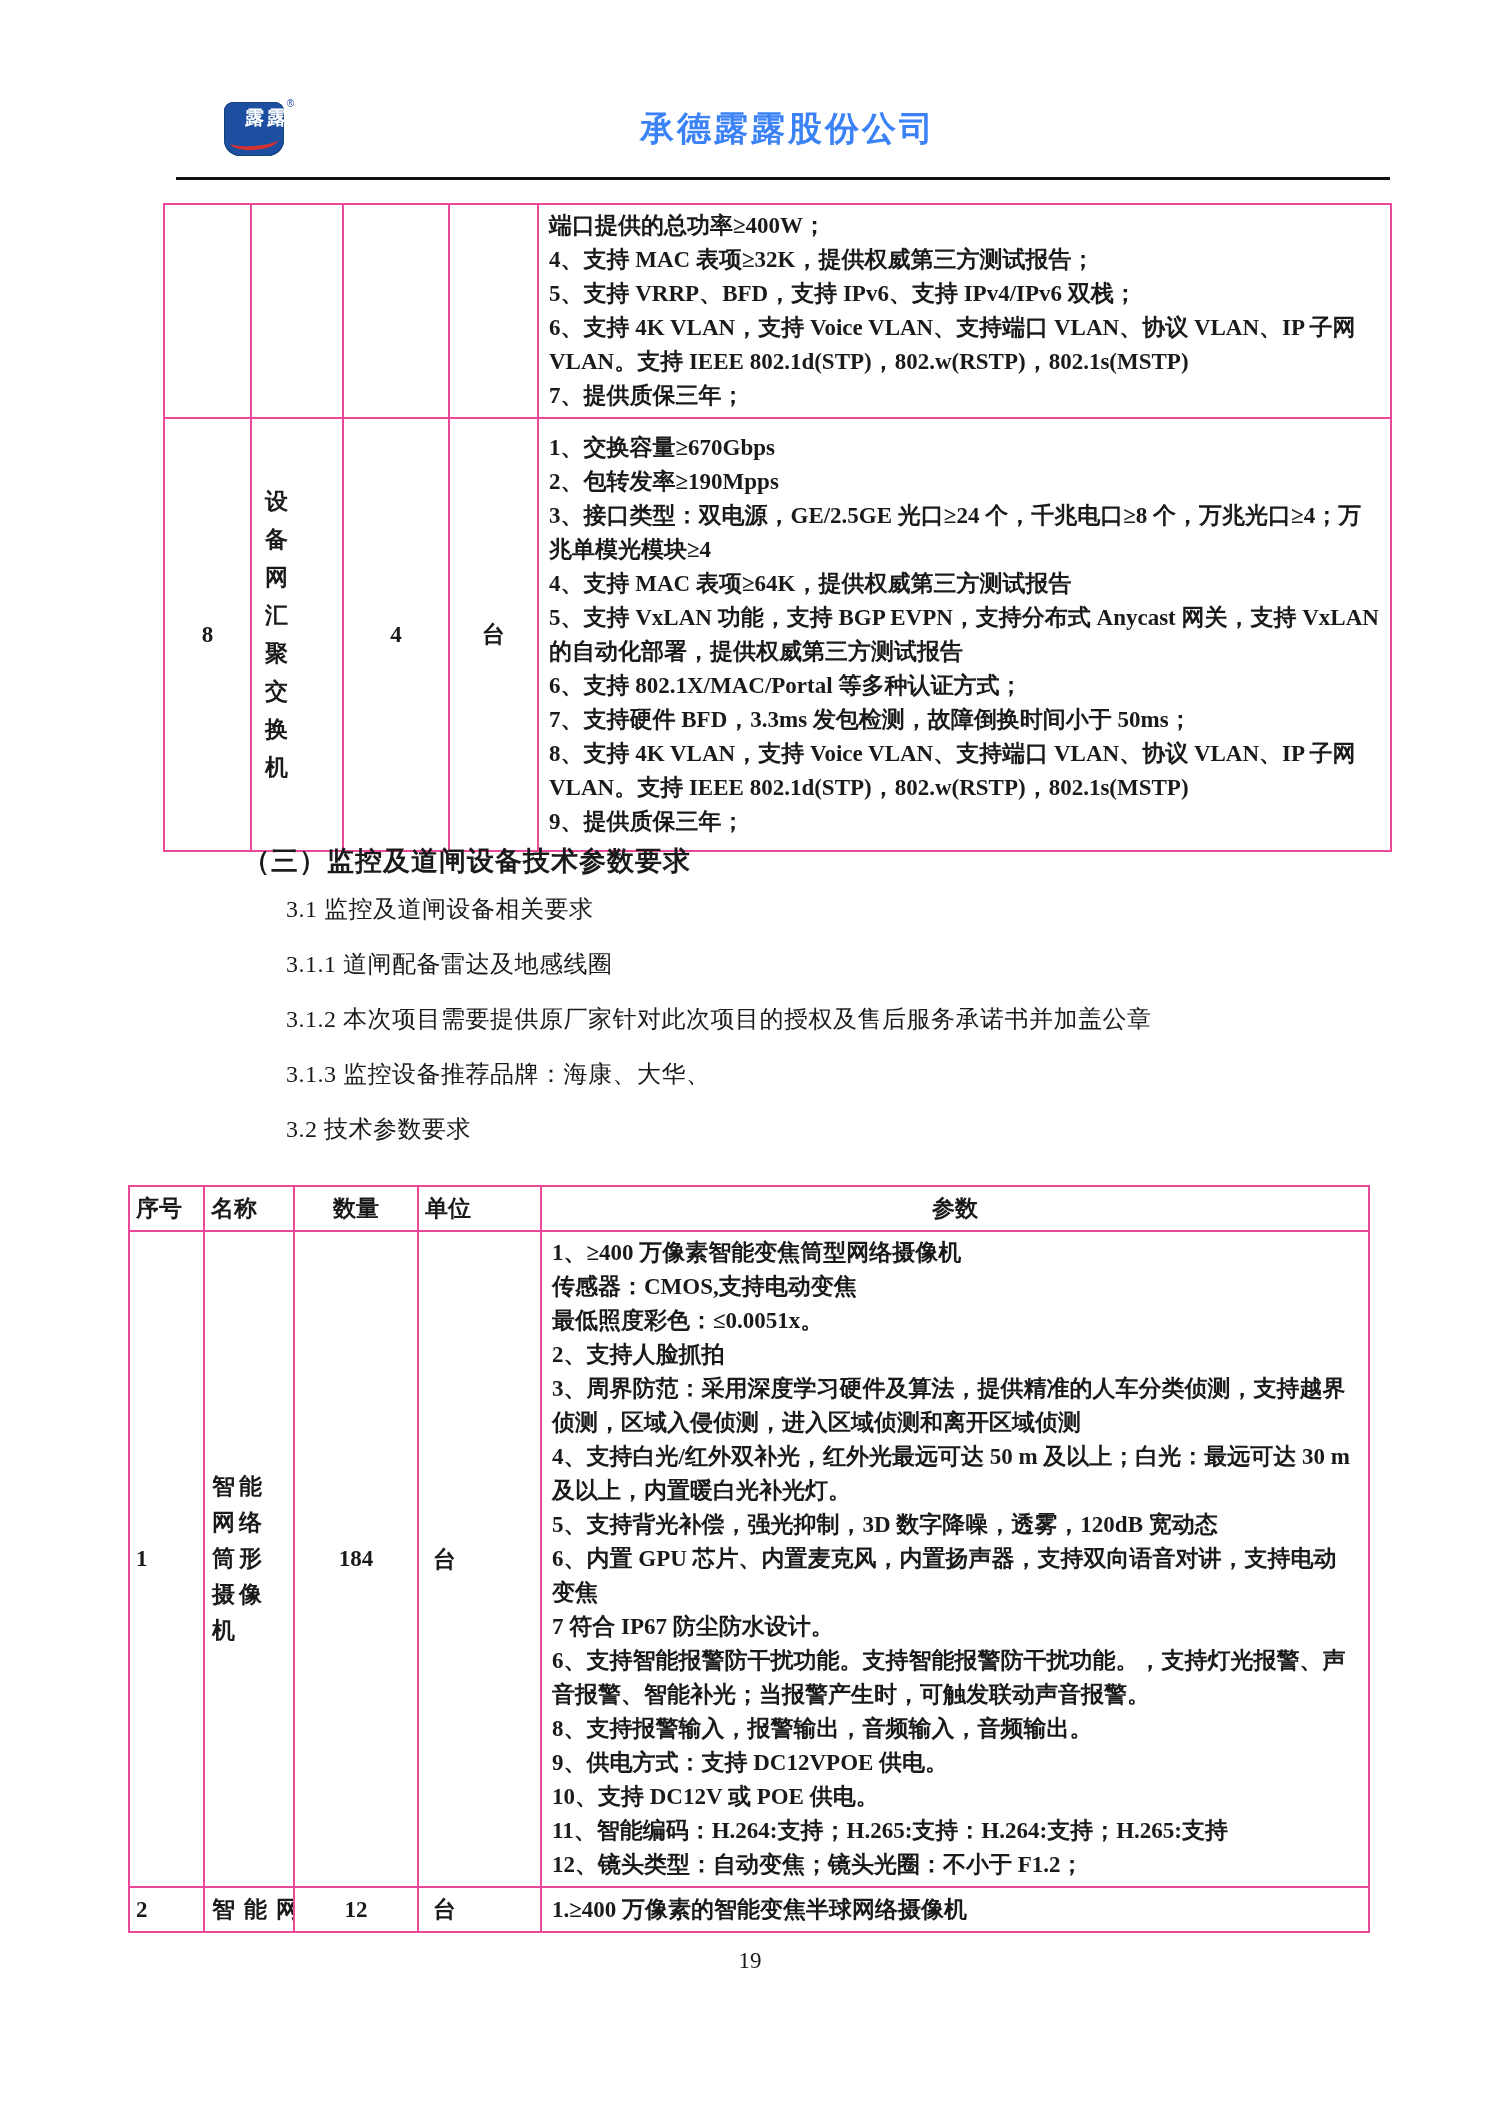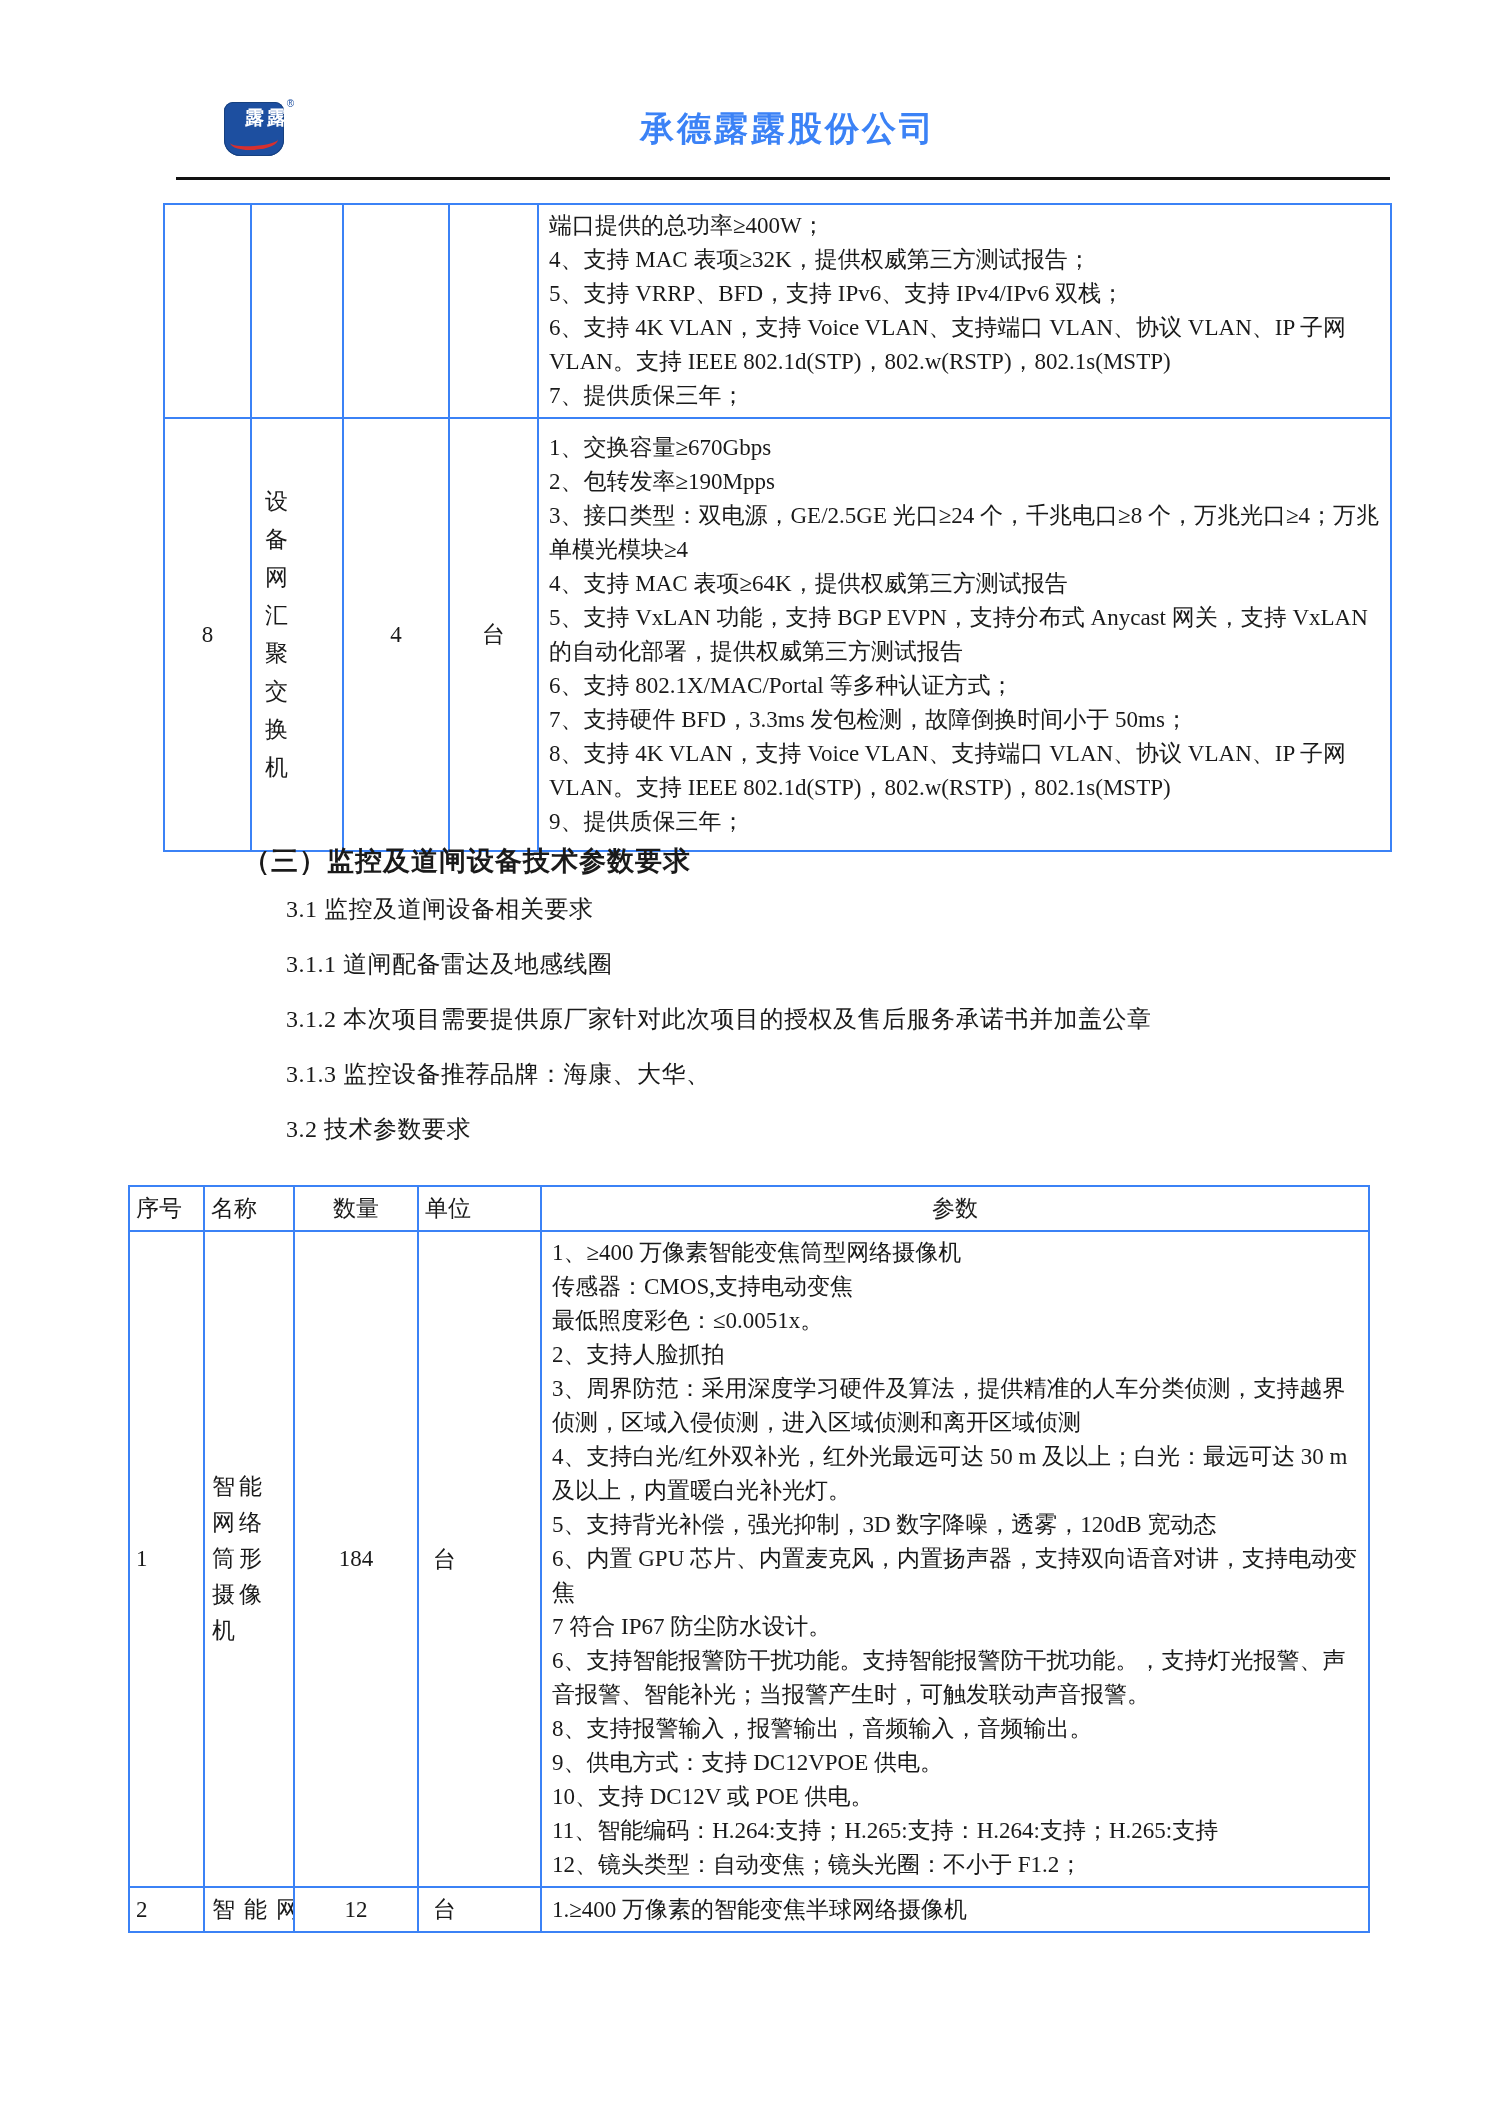--- a/index.html
+++ b/index.html
@@ -41,23 +41,23 @@
   .header-rule{
     position:absolute;left:176px;top:177px;width:1214px;height:3px;
     background:#111111;
   }
   
   table.spec{
     position:absolute;border-collapse:collapse;table-layout:fixed;
     font-size:23px;
   }
   table.spec td,table.spec th{
-    border:2px solid #3b82f6;
+    border:2px solid #ec4899;
     vertical-align:middle;
-    font-weight:normal;
+    font-weight:bold;
     overflow:hidden;
   }
   table.t1{left:163px;top:203px;width:1227px;}
   table.t2{left:128px;top:1185px;width:1240px;}
   .c-center{text-align:center;}
   .c-left{text-align:left;padding-left:6px;}
   .c-unitpad{text-align:left;padding-left:14px;}
   td.c-params{vertical-align:top;}
   .params{
     padding:3px 8px 3px 9px;
@@ -210,14 +210,15 @@
       </td>
       <td class="c-center">12</td>
       <td class="c-unitpad">台</td>
       <td class="c-params">
         <div class="params">1.≥400 万像素的智能变焦半球网络摄像机</div>
       </td>
     </tr>
   </tbody>
     </table>
 
+  <div class="page-number">19</div>
 
 </div>
 
 </body></html>

